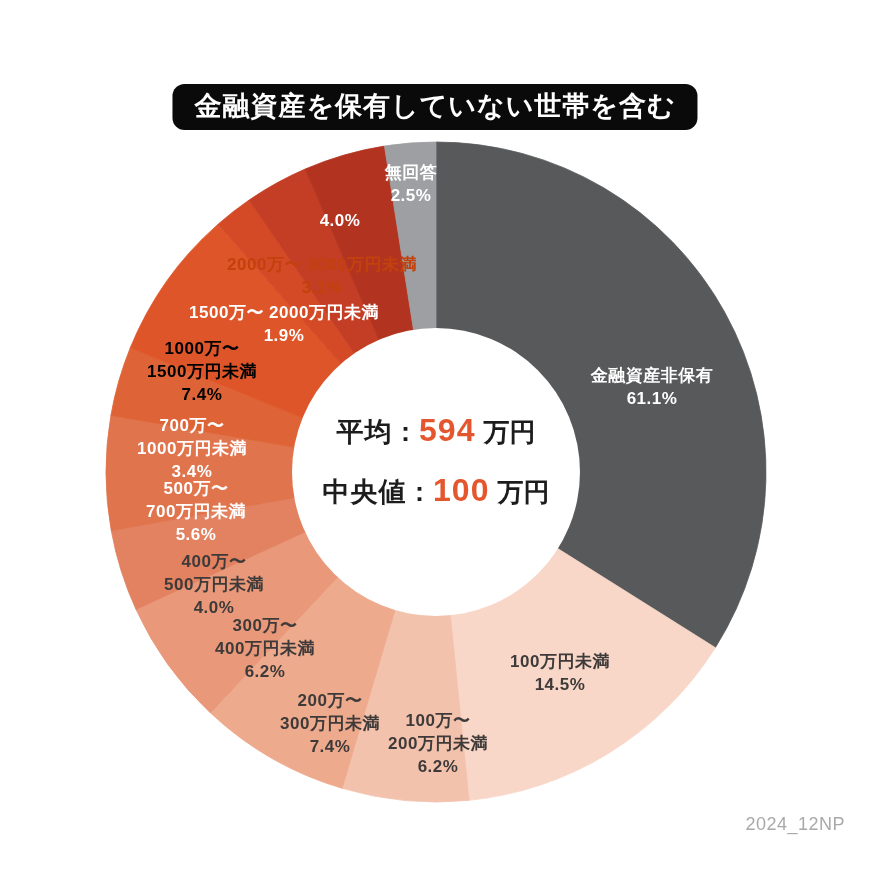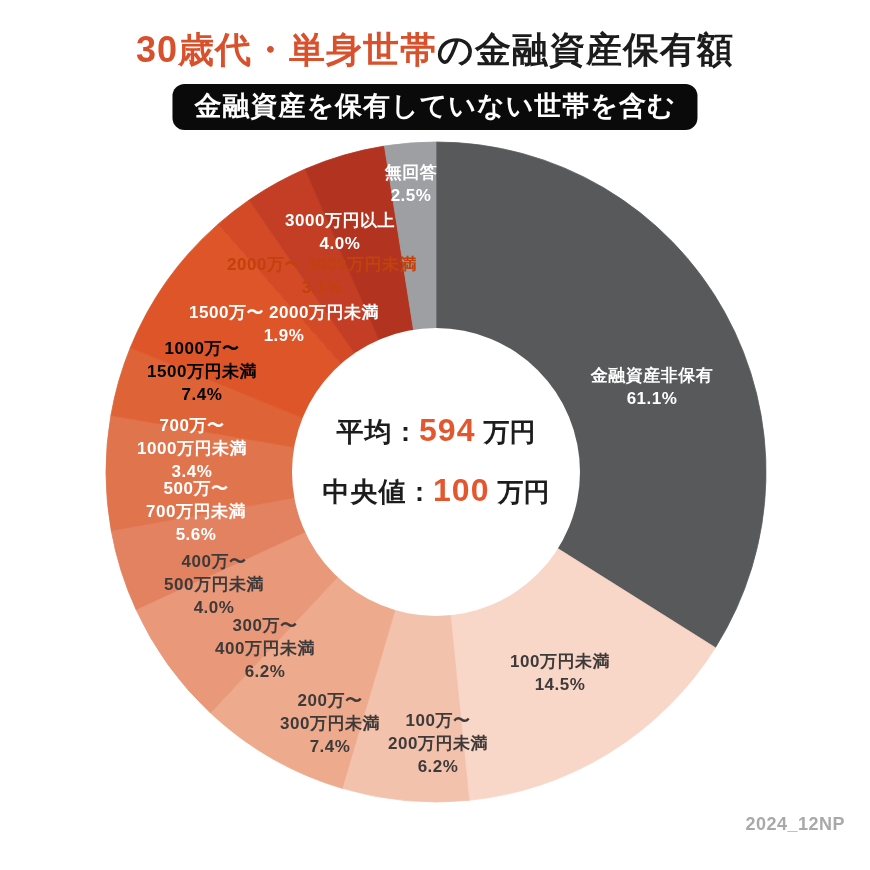--- a/index.html
+++ b/index.html
@@ -44,30 +44,29 @@
   .stat-row{
     display:flex;align-items:baseline;justify-content:center;
     margin-bottom:22px;
     white-space:nowrap;
   }
   .stat-label{font-size:27px;font-weight:600;color:#1c1c1c;letter-spacing:1px;}
   .stat-value{font-size:32px;font-weight:700;color:#e4572e;margin:0 8px 0 8px;letter-spacing:1px;}
   .stat-unit{font-size:26px;font-weight:600;color:#1c1c1c;}
   .watermark{
     position:absolute;right:25px;top:814px;
-    font-size:18px;color:#a9a9a9;font-weight:700;
+    font-size:18px;color:#a9a9a9;font-weight:400;
     letter-spacing:0.5px;
   }
 </style>
 </head>
 <body>
 
 <div class="canvas">
 
-  <div class="title"><span class="t-hl">30歳代・単身世帯</span><span>の金融資産保有額</span></div>
 
   <div class="badge">金融資産を保有していない世帯を含む</div>
 
   <svg class="donut" width="870" height="870" viewBox="0 0 870 870">
     <g id="wedges">
         <path d="M 436 472 L 436.00 142.00 A 330 330 0 0 1 715.38 647.63 Z" fill="#58595b" stroke="#58595b" stroke-width="0.8"></path>
         <path d="M 436 472 L 715.38 647.63 A 330 330 0 0 1 469.05 800.34 Z" fill="#f8d7c8" stroke="#f8d7c8" stroke-width="0.8"></path>
         <path d="M 436 472 L 469.05 800.34 A 330 330 0 0 1 342.13 788.37 Z" fill="#f3c2ad" stroke="#f3c2ad" stroke-width="0.8"></path>
         <path d="M 436 472 L 342.13 788.37 A 330 330 0 0 1 210.46 712.90 Z" fill="#eeaa8d" stroke="#eeaa8d" stroke-width="0.8"></path>
         <path d="M 436 472 L 210.46 712.90 A 330 330 0 0 1 135.98 609.43 Z" fill="#e9997a" stroke="#e9997a" stroke-width="0.8"></path>
@@ -129,21 +128,20 @@
       </div>
       <div class="seg-label" style="left: 284px; top: 301px; color: rgb(255, 255, 255);">
         <div>1500万〜 2000万円未満</div>
         <div>1.9%</div>
       </div>
       <div class="seg-label" style="left: 322px; top: 253px; color: #c2410c;">
         <div>2000万〜 3000万円未満</div>
         <div>3.1%</div>
       </div>
       <div class="seg-label" style="left: 340px; top: 209px; color: rgb(255, 255, 255);">
-        <div>3000万円以上</div>
         <div>4.0%</div>
       </div>
       <div class="seg-label" style="left: 411px; top: 161px; color: rgb(255, 255, 255);">
         <div>無回答</div>
         <div>2.5%</div>
       </div>
     </div>
 
   <div class="center-stats">
     <div class="stat-row">

